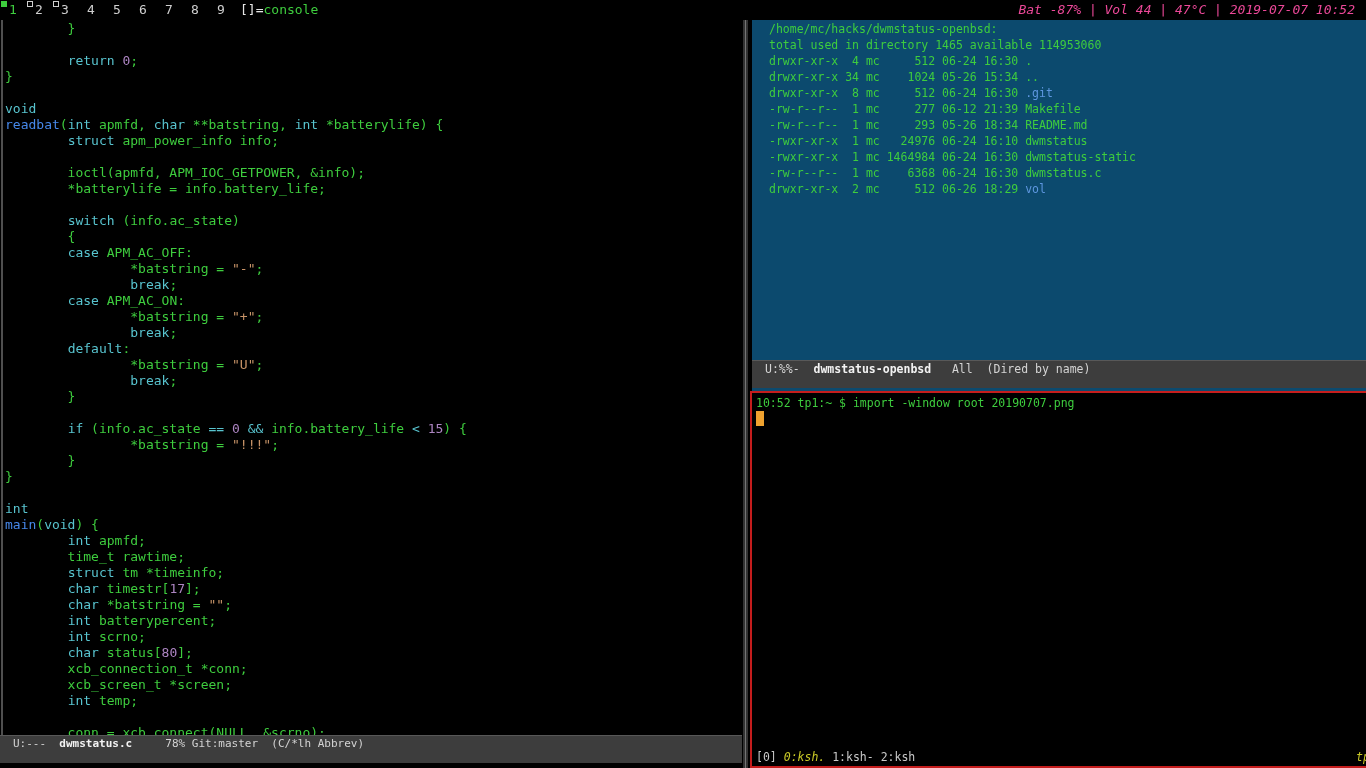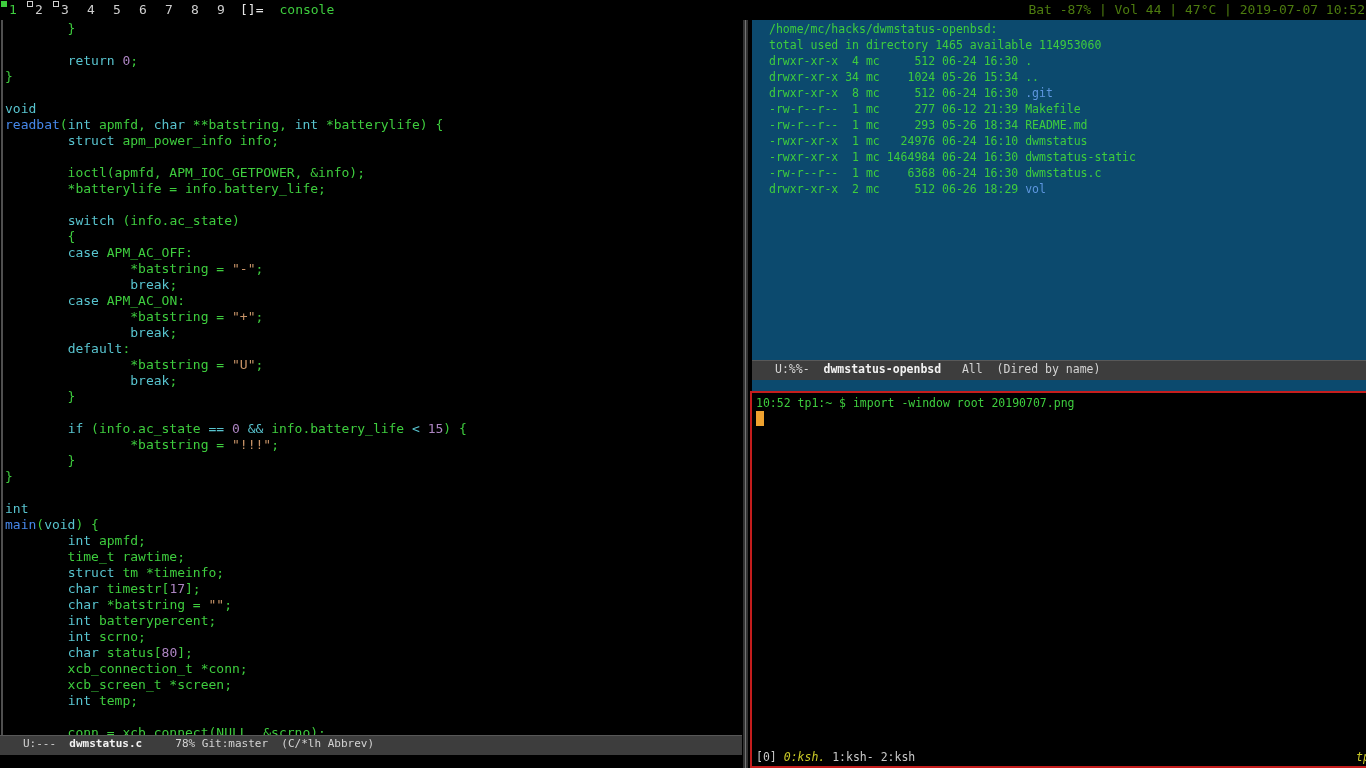--- a/index.html
+++ b/index.html
@@ -28,45 +28,45 @@
     position:absolute;left:0;top:0;width:1366px;height:19px;background:#000;
     color:var(--bar-fg);font-size:13px;line-height:19px;display:flex;align-items:stretch;
   }
   .tags{display:flex;}
   .tag{position:relative;width:26px;text-align:center;color:#cfcfcf;cursor:default;}
   .tag.selected{color:var(--green);}
   .tagsq{position:absolute;left:1px;top:1px;}
   .tagsq.filled{width:6px;height:6px;background:var(--green);}
   .tagsq.hollow{width:4px;height:4px;border:1px solid #cfcfcf;}
   .layoutsym{margin-left:6px;color:#e6e6e6;}
-  .wintitle{margin-left:16px;color:var(--green);}
-  .barstatus{position:absolute;right:1px;top:0;color:#4d7c0f;}
+  .wintitle{color:var(--green);}
+  .barstatus{position:absolute;right:11px;top:0;color:#ec4899;font-style:italic;}
   
   .line{height:16px;line-height:16px;white-space:pre;}
   .c-k{color:var(--keyword-cyan);}
   .c-f{color:var(--function-blue);text-align:center;}
   .c-n{color:var(--number-violet);}
   .c-s{color:var(--string-tan);}
   .c-d{color:var(--directory-blue);}
   .c-y{color:var(--tmux-yellow);font-style:italic;}
   .c-t{color:var(--tmux-silver);}
   .c-m{color:var(--modeline-fg);}
   .c-mb{color:#f2f2f2;font-weight:bold;}
   
   .editor-pane{
     position:absolute;left:0;top:20px;width:742px;height:748px;background:#000;
     color:var(--green);font-size:13px;overflow:hidden;
   }
   .left-edge{position:absolute;left:1px;top:0;width:2px;height:715px;background:#4f4f4f;}
   .code-area{margin:0;padding:1px 0 0 5px;overflow:hidden;height:734px;}
   .modeline{
-    position:absolute;left:0;width:100%;height:20px;line-height:17px;
+    position:absolute;left:0;width:100%;height:28px;line-height:17px;
     background:var(--modeline-bg);color:var(--modeline-fg);
     border-top:1px solid #585858;box-sizing:border-box;
-    padding-left:23px;white-space:pre;z-index:5;
+    padding-left:13px;white-space:pre;z-index:5;
   }
   .editor-pane .modeline{top:715px;font-size:11px;}
   
   .divider{position:absolute;left:741px;top:20px;width:10px;height:748px;background:#000;}
   .divider::before{content:"";position:absolute;left:2px;top:0;width:5px;height:100%;background:#333;}
   .divider::after{content:"";position:absolute;left:4px;top:0;width:1px;height:100%;background:#757575;}
   
   .dired-pane{
     position:absolute;left:752px;top:20px;width:614px;height:371px;background:#0c4a6e;
     color:var(--green);font-size:11.5px;overflow:hidden;

